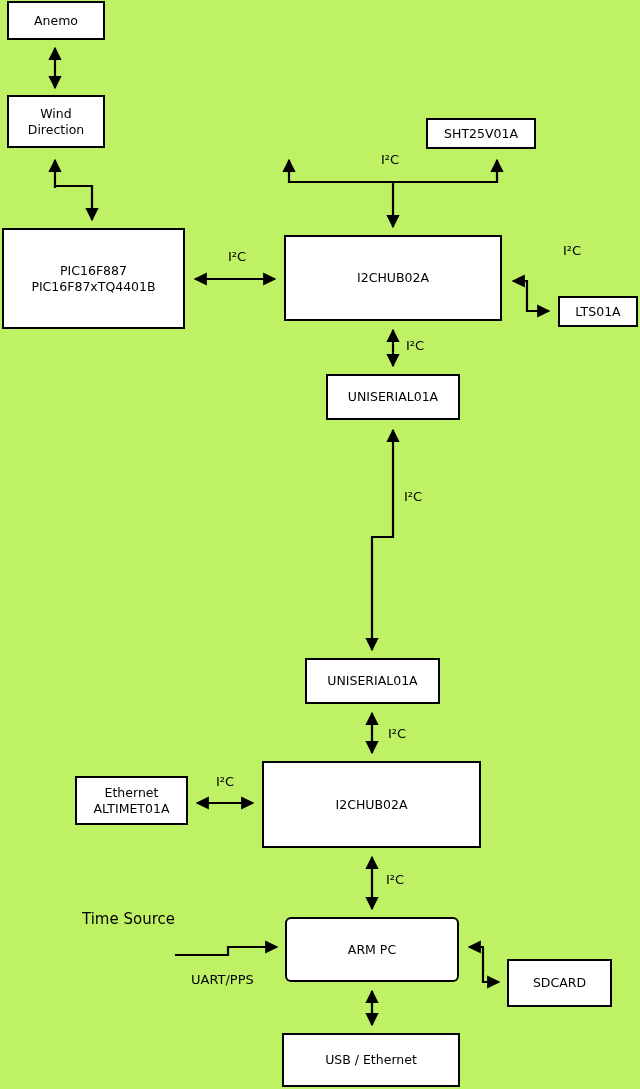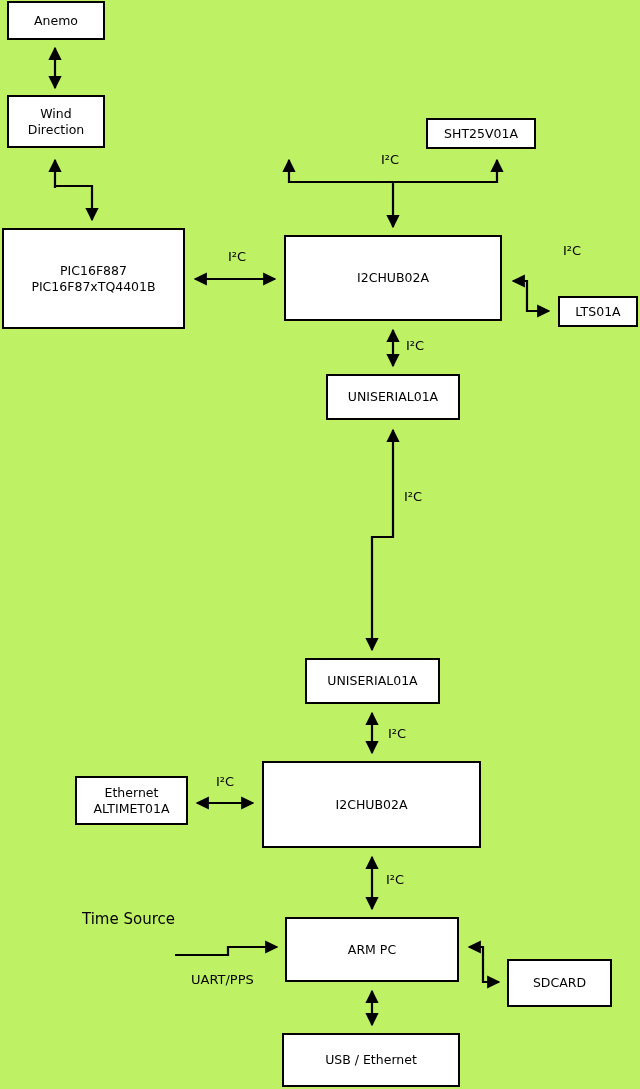--- a/index.html
+++ b/index.html
@@ -141,21 +141,21 @@
   <div class="node" style="left:262px; top:761px; width:219px; height:87px;">
     <span class="node-label">I2CHUB02A</span>
   </div>
 
   <div class="node" style="left:75px; top:776px; width:113px; height:49px;">
     <span class="node-label">Ethernet
 ALTIMET01A</span>
   </div>
 
 
-  <div class="node" style="left:285px; top:917px; width:174px; height:65px;">
+  <div class="node" style="left:285px; top:917px; width:174px; height:65px;border-radius:6px;">
     <span class="node-label">ARM PC</span>
   </div>
 
   <div class="node" style="left:507px; top:959px; width:105px; height:48px;">
     <span class="node-label">SDCARD</span>
   </div>
 
   <div class="node" style="left:282px; top:1033px; width:178px; height:54px;">
     <span class="node-label">USB / Ethernet</span>
   </div>

